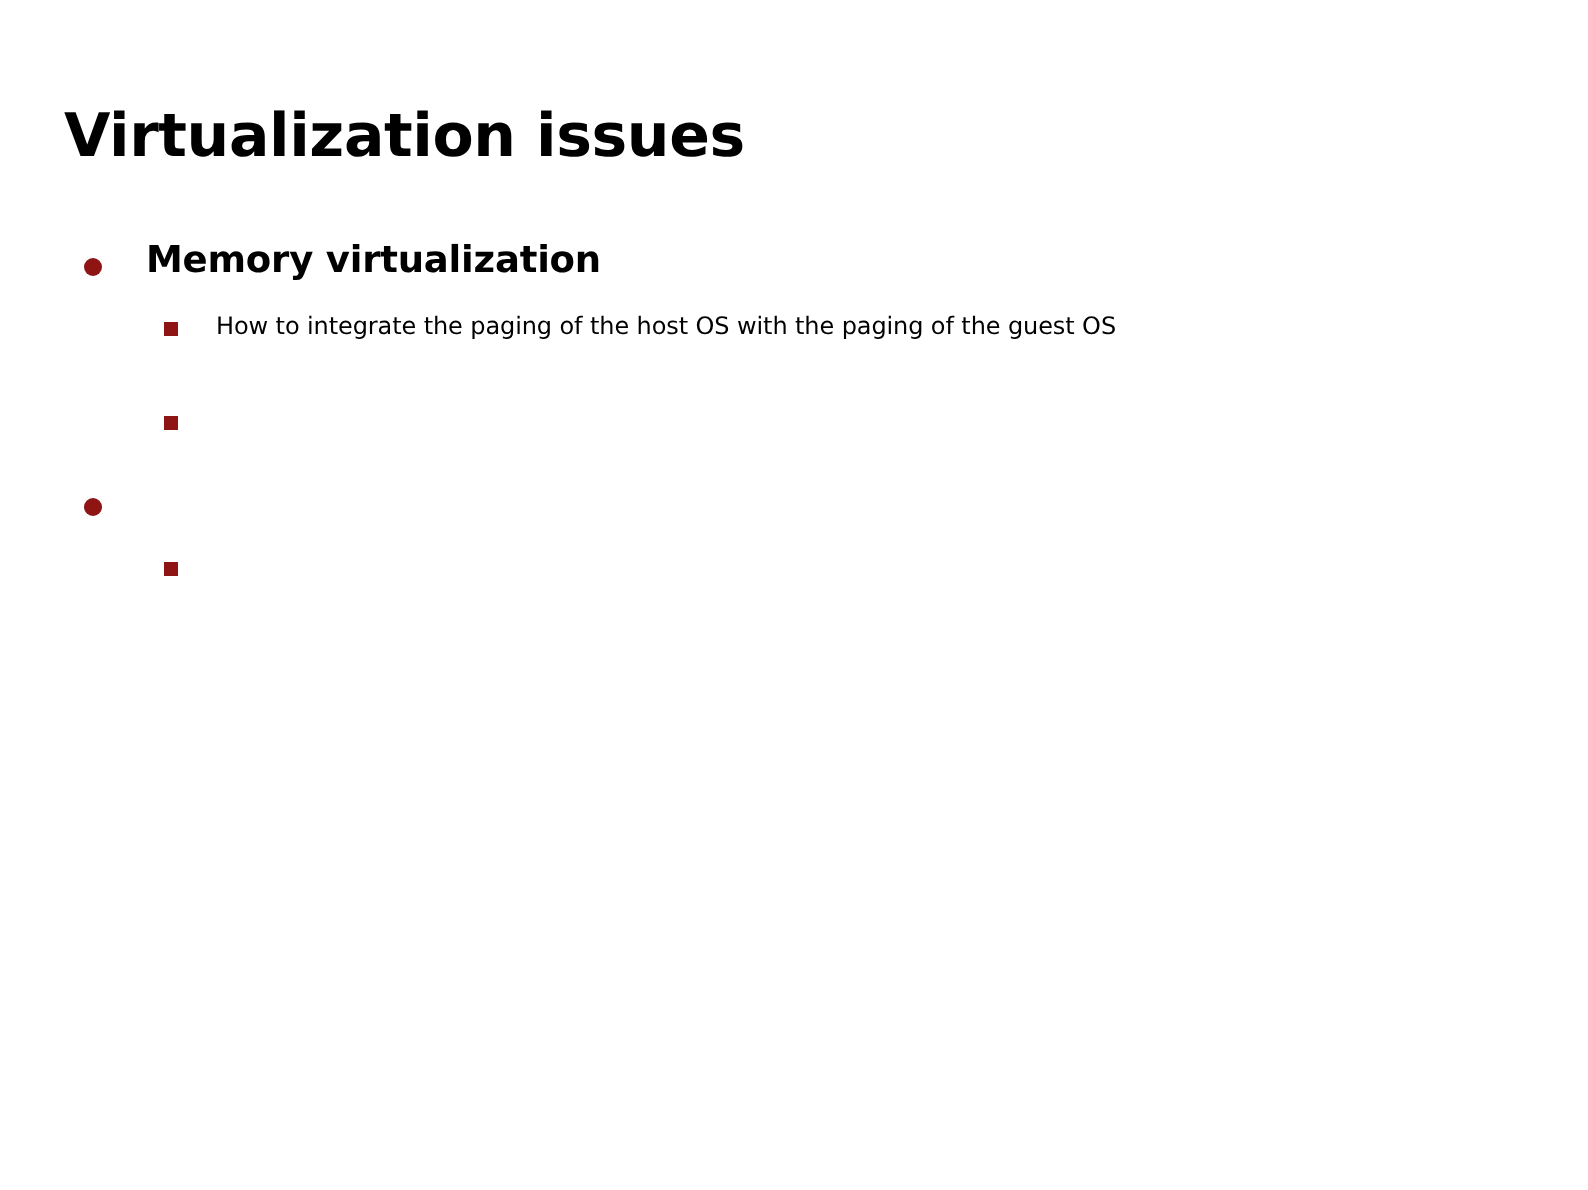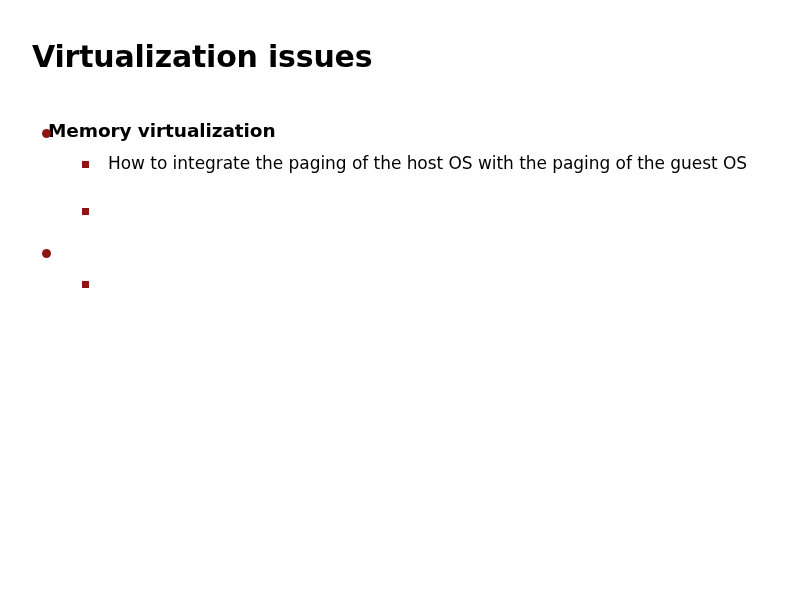--- a/index.html
+++ b/index.html
@@ -21,21 +21,21 @@
     width: 794px;
     height: 595px;
     background: #ffffff;
     box-sizing: border-box;
   }
 
   
   .slide-title {
     position: absolute;
     left: 32px;
-    top: 38px;
+    top: 50px;
     width: 720px;
     font-size: 30px;
     line-height: 38px;
     font-weight: bold;
     letter-spacing: -0.2px;
     color: #000000;
     white-space: nowrap;
   }
 
   
@@ -46,21 +46,21 @@
     width: 794px;
   }
 
   .group {
     position: relative;
   }
 
   
   .l1-row {
     position: relative;
-    padding-left: 48px;
+    padding-left: 73px;
     min-height: 26px;
     margin-top: 0;
   }
   .l1-bullet {
     position: absolute;
     left: 42px;
     top: 11px;
     width: 9px;
     height: 9px;
     border-radius: 50%;
@@ -83,21 +83,21 @@
   }
   .l2-bullet {
     position: absolute;
     left: 82px;
     top: 9px;
     width: 7px;
     height: 7px;
     background: #8F1414;
   }
   .l2-text {
-    font-size: 17px;
+    font-size: 12px;
     line-height: 23px;
     font-weight: normal;
     color: #000000;
     letter-spacing: -0.05px;
     max-width: 584px;
   }
 
   
   .sp-after-l1   { height: 8px; }
   .sp-after-l2   { height: 16px; }

